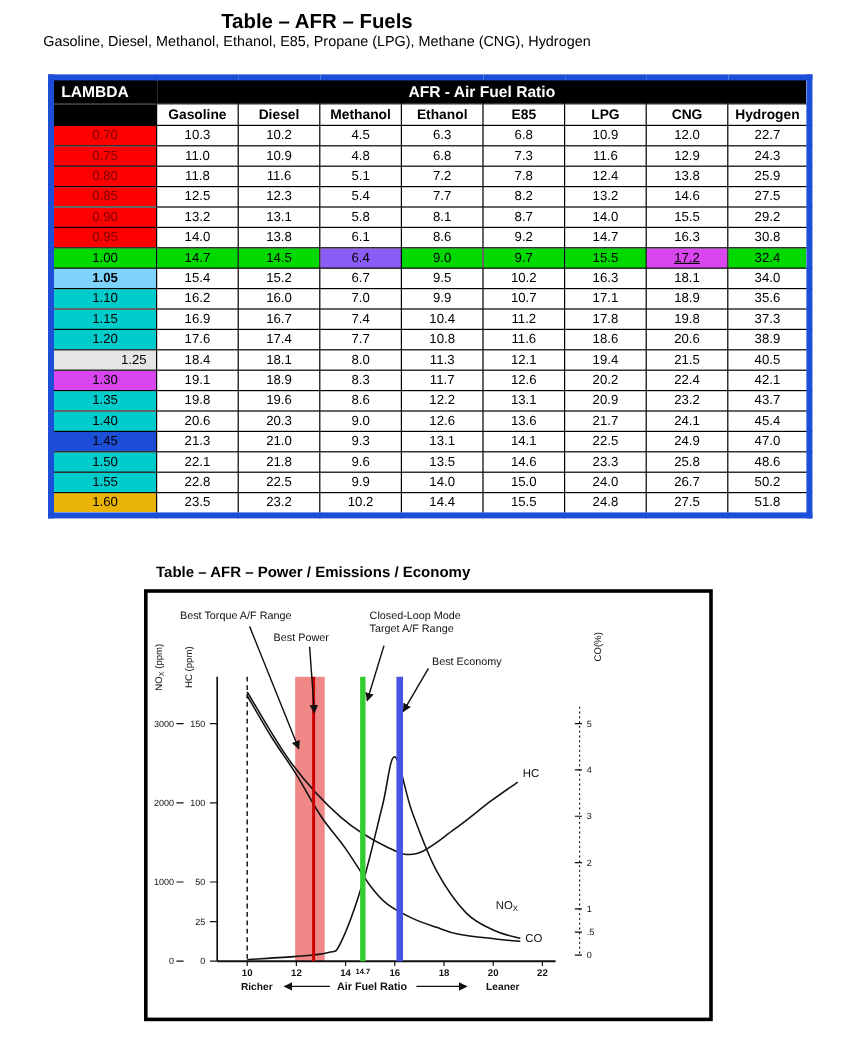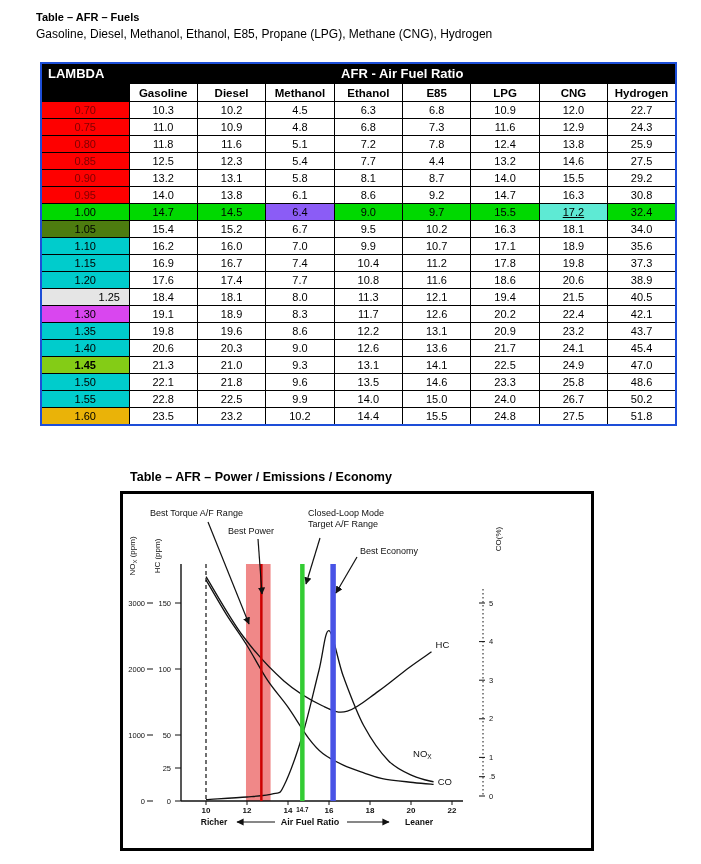--- a/index.html
+++ b/index.html
@@ -1,26 +1,26 @@
 <!DOCTYPE html>
 <html><head>
 <meta charset="utf-8">
 <style>
   html,body{margin:0;padding:0;}
   body{
     width:701px;height:864px;background:#ffffff;position:relative;
     font-family:"Liberation Sans",sans-serif;color:#000;
   }
   .doc-head{position:absolute;left:36px;top:9px;}
-  .doc-title{font-size:11px;font-weight:bold;line-height:17px;}
+  .doc-title{font-size:17px;font-weight:bold;line-height:17px;text-align:center;}
   .doc-sub{font-size:12px;line-height:17px;}
 
   #afr-table{
     position:absolute;left:40px;top:62px;width:637px;
-    border-collapse:collapse;table-layout:fixed;border:2px solid #1d4ed8;
+    border-collapse:collapse;table-layout:fixed;border:5px solid #1d4ed8;
   }
   #afr-table th,#afr-table td{border:1px solid #000;text-align:center;padding:0;overflow:hidden;white-space:nowrap;}
   #afr-table .hdr{background:#000;color:#fff;font-size:13px;font-weight:bold;height:19px;}
   #afr-table .lambda-hdr{text-align:left;padding-left:6px;}
   #afr-table .spacer{height:17px;}
   #afr-table .fuel{font-size:11.5px;font-weight:bold;height:17px;background:#fff;color:#000;}
   #afr-table td{font-size:11px;height:16px;background:#fff;}
 
   .chart-title{position:absolute;left:130px;top:470px;font-size:12.5px;font-weight:bold;}
   .chart-frame{
@@ -97,21 +97,21 @@
         <td>12.4</td>
         <td>13.8</td>
         <td>25.9</td>
       </tr>
       <tr>
         <td style="background: rgb(254, 0, 0); color: rgb(126, 0, 0);">0.85</td>
         <td>12.5</td>
         <td>12.3</td>
         <td>5.4</td>
         <td>7.7</td>
-        <td>4.4</td>
+        <td>8.2</td>
         <td>13.2</td>
         <td>14.6</td>
         <td>27.5</td>
       </tr>
       <tr>
         <td style="background: rgb(254, 0, 0); color: rgb(126, 0, 0);">0.90</td>
         <td>13.2</td>
         <td>13.1</td>
         <td>5.8</td>
         <td>8.1</td>
@@ -132,25 +132,25 @@
         <td>30.8</td>
       </tr>
       <tr>
         <td style="background: rgb(0, 217, 0); color: rgb(0, 0, 0);">1.00</td>
         <td style="background: rgb(0, 217, 0);">14.7</td>
         <td style="background: rgb(0, 217, 0);">14.5</td>
         <td style="background: #8b5cf6;">6.4</td>
         <td style="background: rgb(0, 217, 0);">9.0</td>
         <td style="background: rgb(0, 217, 0);">9.7</td>
         <td style="background: rgb(0, 217, 0);">15.5</td>
-        <td style="background: #5eead4; text-decoration: underline;">17.2</td>
+        <td style="background: #d946ef; text-decoration: underline;">17.2</td>
         <td style="background: rgb(0, 217, 0);">32.4</td>
       </tr>
       <tr>
-        <td style="background: #4d7c0f; color: rgb(0, 0, 0);">1.05</td>
+        <td style="background: #7dd3fc; color: rgb(0, 0, 0); font-weight: bold;">1.05</td>
         <td>15.4</td>
         <td>15.2</td>
         <td>6.7</td>
         <td>9.5</td>
         <td>10.2</td>
         <td>16.3</td>
         <td>18.1</td>
         <td>34.0</td>
       </tr>
       <tr>
@@ -224,21 +224,21 @@
         <td>20.6</td>
         <td>20.3</td>
         <td>9.0</td>
         <td>12.6</td>
         <td>13.6</td>
         <td>21.7</td>
         <td>24.1</td>
         <td>45.4</td>
       </tr>
       <tr>
-        <td style="background: #84cc16; color: rgb(0, 0, 0); font-weight: bold;">1.45</td>
+        <td style="background: #1d4ed8; color: rgb(0, 0, 0);">1.45</td>
         <td>21.3</td>
         <td>21.0</td>
         <td>9.3</td>
         <td>13.1</td>
         <td>14.1</td>
         <td>22.5</td>
         <td>24.9</td>
         <td>47.0</td>
       </tr>
       <tr>

